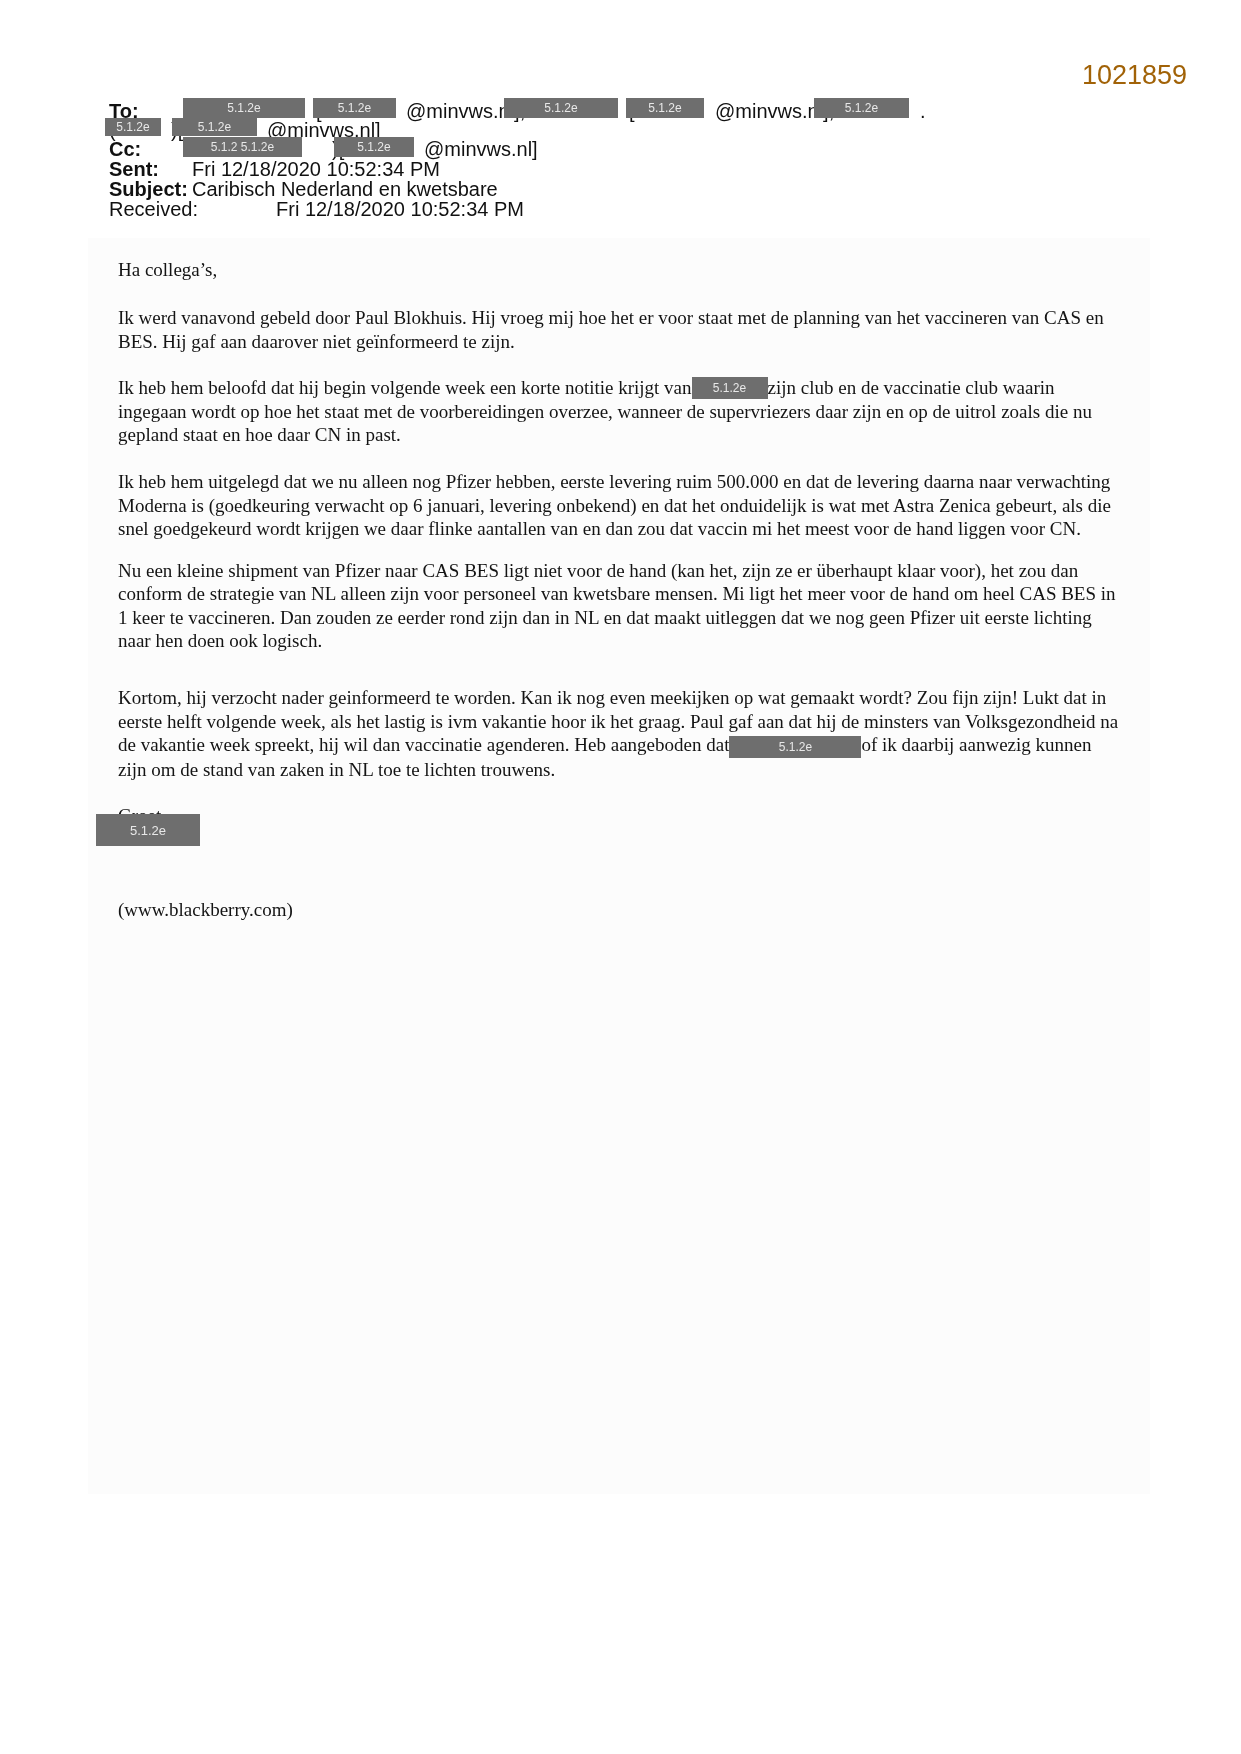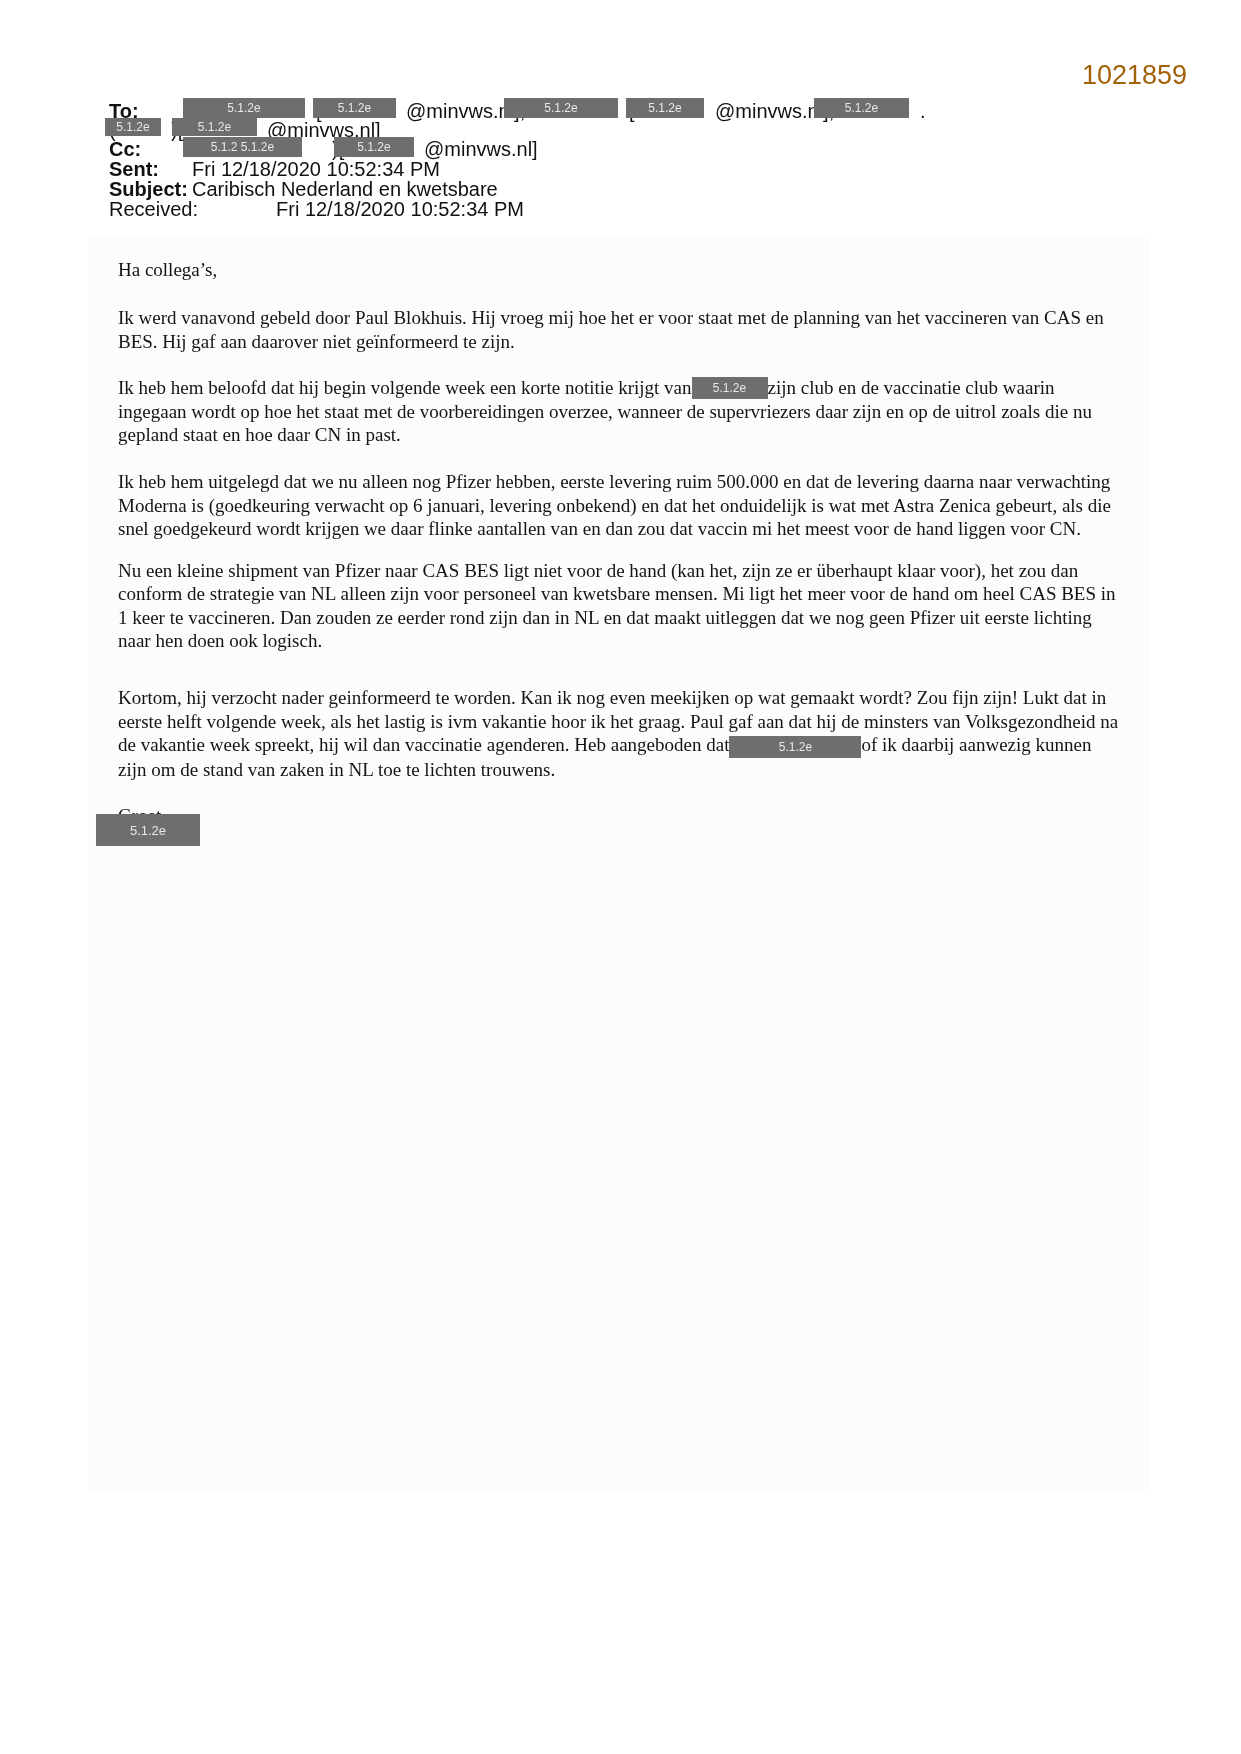--- a/index.html
+++ b/index.html
@@ -97,13 +97,14 @@
 <div class="body-text" style="top:668px; width:1040px;">
   <p><span>Kortom, hij verzocht nader geinformeerd te worden. Kan ik nog even meekijken op wat gemaakt wordt? Zou fijn zijn! Lukt dat in eerste helft volgende week, als het lastig is ivm vakantie hoor ik het graag. Paul gaf aan dat hij de minsters van Volksgezondheid na de vakantie week spreekt, hij wil dan vaccinatie agenderen. Heb aangeboden dat</span><span class="inline-redact" style="width:132px;">5.1.2e</span><span>of ik daarbij aanwezig kunnen zijn om de stand van zaken in NL toe te lichten trouwens.</span></p>
 </div>
 
 <div class="body-text" style="top:786px;">
   <p>Groet,</p>
 </div>
 <div class="redact" style="left:96px; top:814px; width:104px; height:32px; font-size:13px;">5.1.2e</div>
 
 <div class="body-text" style="top:880px;">
+  <p>(www.blackberry.com)</p>
 </div>
 
 </body></html>

